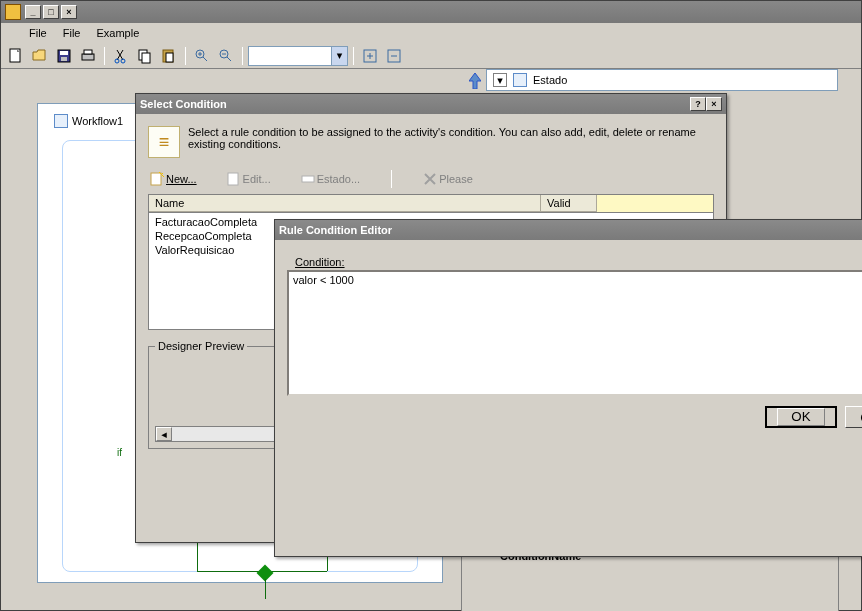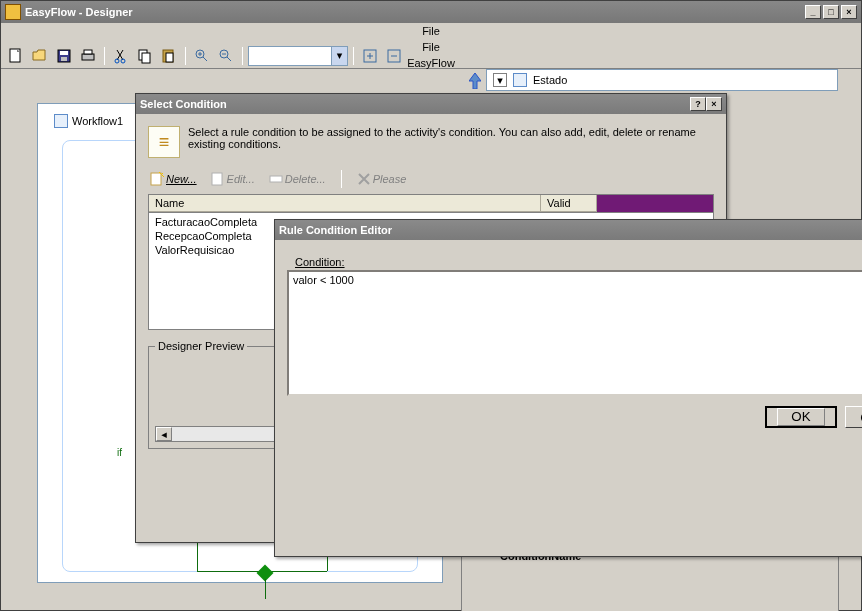--- a/index.html
+++ b/index.html
@@ -51,21 +51,20 @@
       cursor: pointer;
     }
 
     
     .menubar {
       height: 20px;
       display: flex;
       align-items: center;
       padding: 0 20px;
       background: #d4d0c8;
-      flex-direction: column;
     }
     .menubar-item {
       padding: 2px 8px;
       cursor: pointer;
     }
 
     
     .toolbar {
       height: 26px;
       display: flex;
@@ -201,30 +200,30 @@
     }
     .dialog-header-icon {
       width: 32px; height: 32px;
       border: 1px solid #c0b070; background: #fdfdf5;
       display:flex; align-items:center; justify-content:center;
     }
     .dialog-header-icon::before {
       content: "≡"; color: #c08a20; font-size: 18px;
     }
 
-    .dlg-toolbar { display: flex; gap: 10px; margin: 6px 0; font-style: italic; }
+    .dlg-toolbar { display: flex; gap: 26px; margin: 6px 0; }
     .dlg-toolbar-btn {
       display: inline-flex; align-items: center; gap: 2px; padding: 1px 2px;
       cursor: pointer;
     }
     .dlg-toolbar-btn.disabled { color: #808080; cursor: default; }
     .small-icon { width: 14px; height: 14px; display:inline-block; }
 
     .list-header {
-      display: flex; border: 1px solid #808080; border-bottom: none; background: #701a75;
+      display: flex; border: 1px solid #808080; border-bottom: none; background: #fef9c3;
     }
     .list-header-col {
       padding: 2px 6px; border-right: 1px solid #aca899; border-bottom: 1px solid #aca899;
       background: #ece9d8;
     }
     .list-box {
       border: 1px solid #808080; background: #fff; padding: 2px; height: 118px; overflow: hidden;
     }
     .list-item { padding: 1px 4px; cursor: pointer; }
 
@@ -277,32 +276,31 @@
       top: 24px; left: 134px; width: 592px; height: 450px;
     }
   </style>
 </head>
 <body>
 
 <div class="main-window">
 
   <div class="titlebar">
     <div class="titlebar-icon"></div>
-    <div class="titlebar-text">EasyFlow - Designer</div>
     <div class="titlebar-buttons">
       <div class="titlebar-btn">_</div>
       <div class="titlebar-btn">□</div>
       <div class="titlebar-btn">×</div>
     </div>
   </div>
 
   <div class="menubar">
     <div class="menubar-item">File</div>
     <div class="menubar-item">File</div>
-    <div class="menubar-item">EasyFlow</div>
+    <div class="menubar-item">Example</div>
   </div>
 
   <div class="toolbar">
     <div class="toolbar-btn">
       <svg width="16" height="16">
           <rect x="2" y="1" width="10" height="13" fill="#fff" stroke="#000"></rect>
           <path d="M9 1 L12 4 L9 4 Z" fill="#808080"></path>
         </svg>
     </div>
     <div class="toolbar-btn">
@@ -468,21 +466,21 @@
                 </svg>
             </span>
             <span>Edit...</span>
           </span>
           <span class="dlg-toolbar-btn disabled">
             <span class="small-icon">
               <svg width="14" height="14">
                   <rect x="1" y="4" width="12" height="6" fill="#fff" stroke="#b0b0b0"></rect>
                 </svg>
             </span>
-            <span>Delete...</span>
+            <span>Estado...</span>
           </span>
           <span class="toolbar-sep"></span>
           <span class="dlg-toolbar-btn disabled">
             <span class="small-icon">
               <svg width="14" height="14">
                   <path d="M2 2 L12 12 M12 2 L2 12" stroke="#a0a0a0" stroke-width="2"></path>
                 </svg>
             </span>
             <span>Please</span>
           </span>

